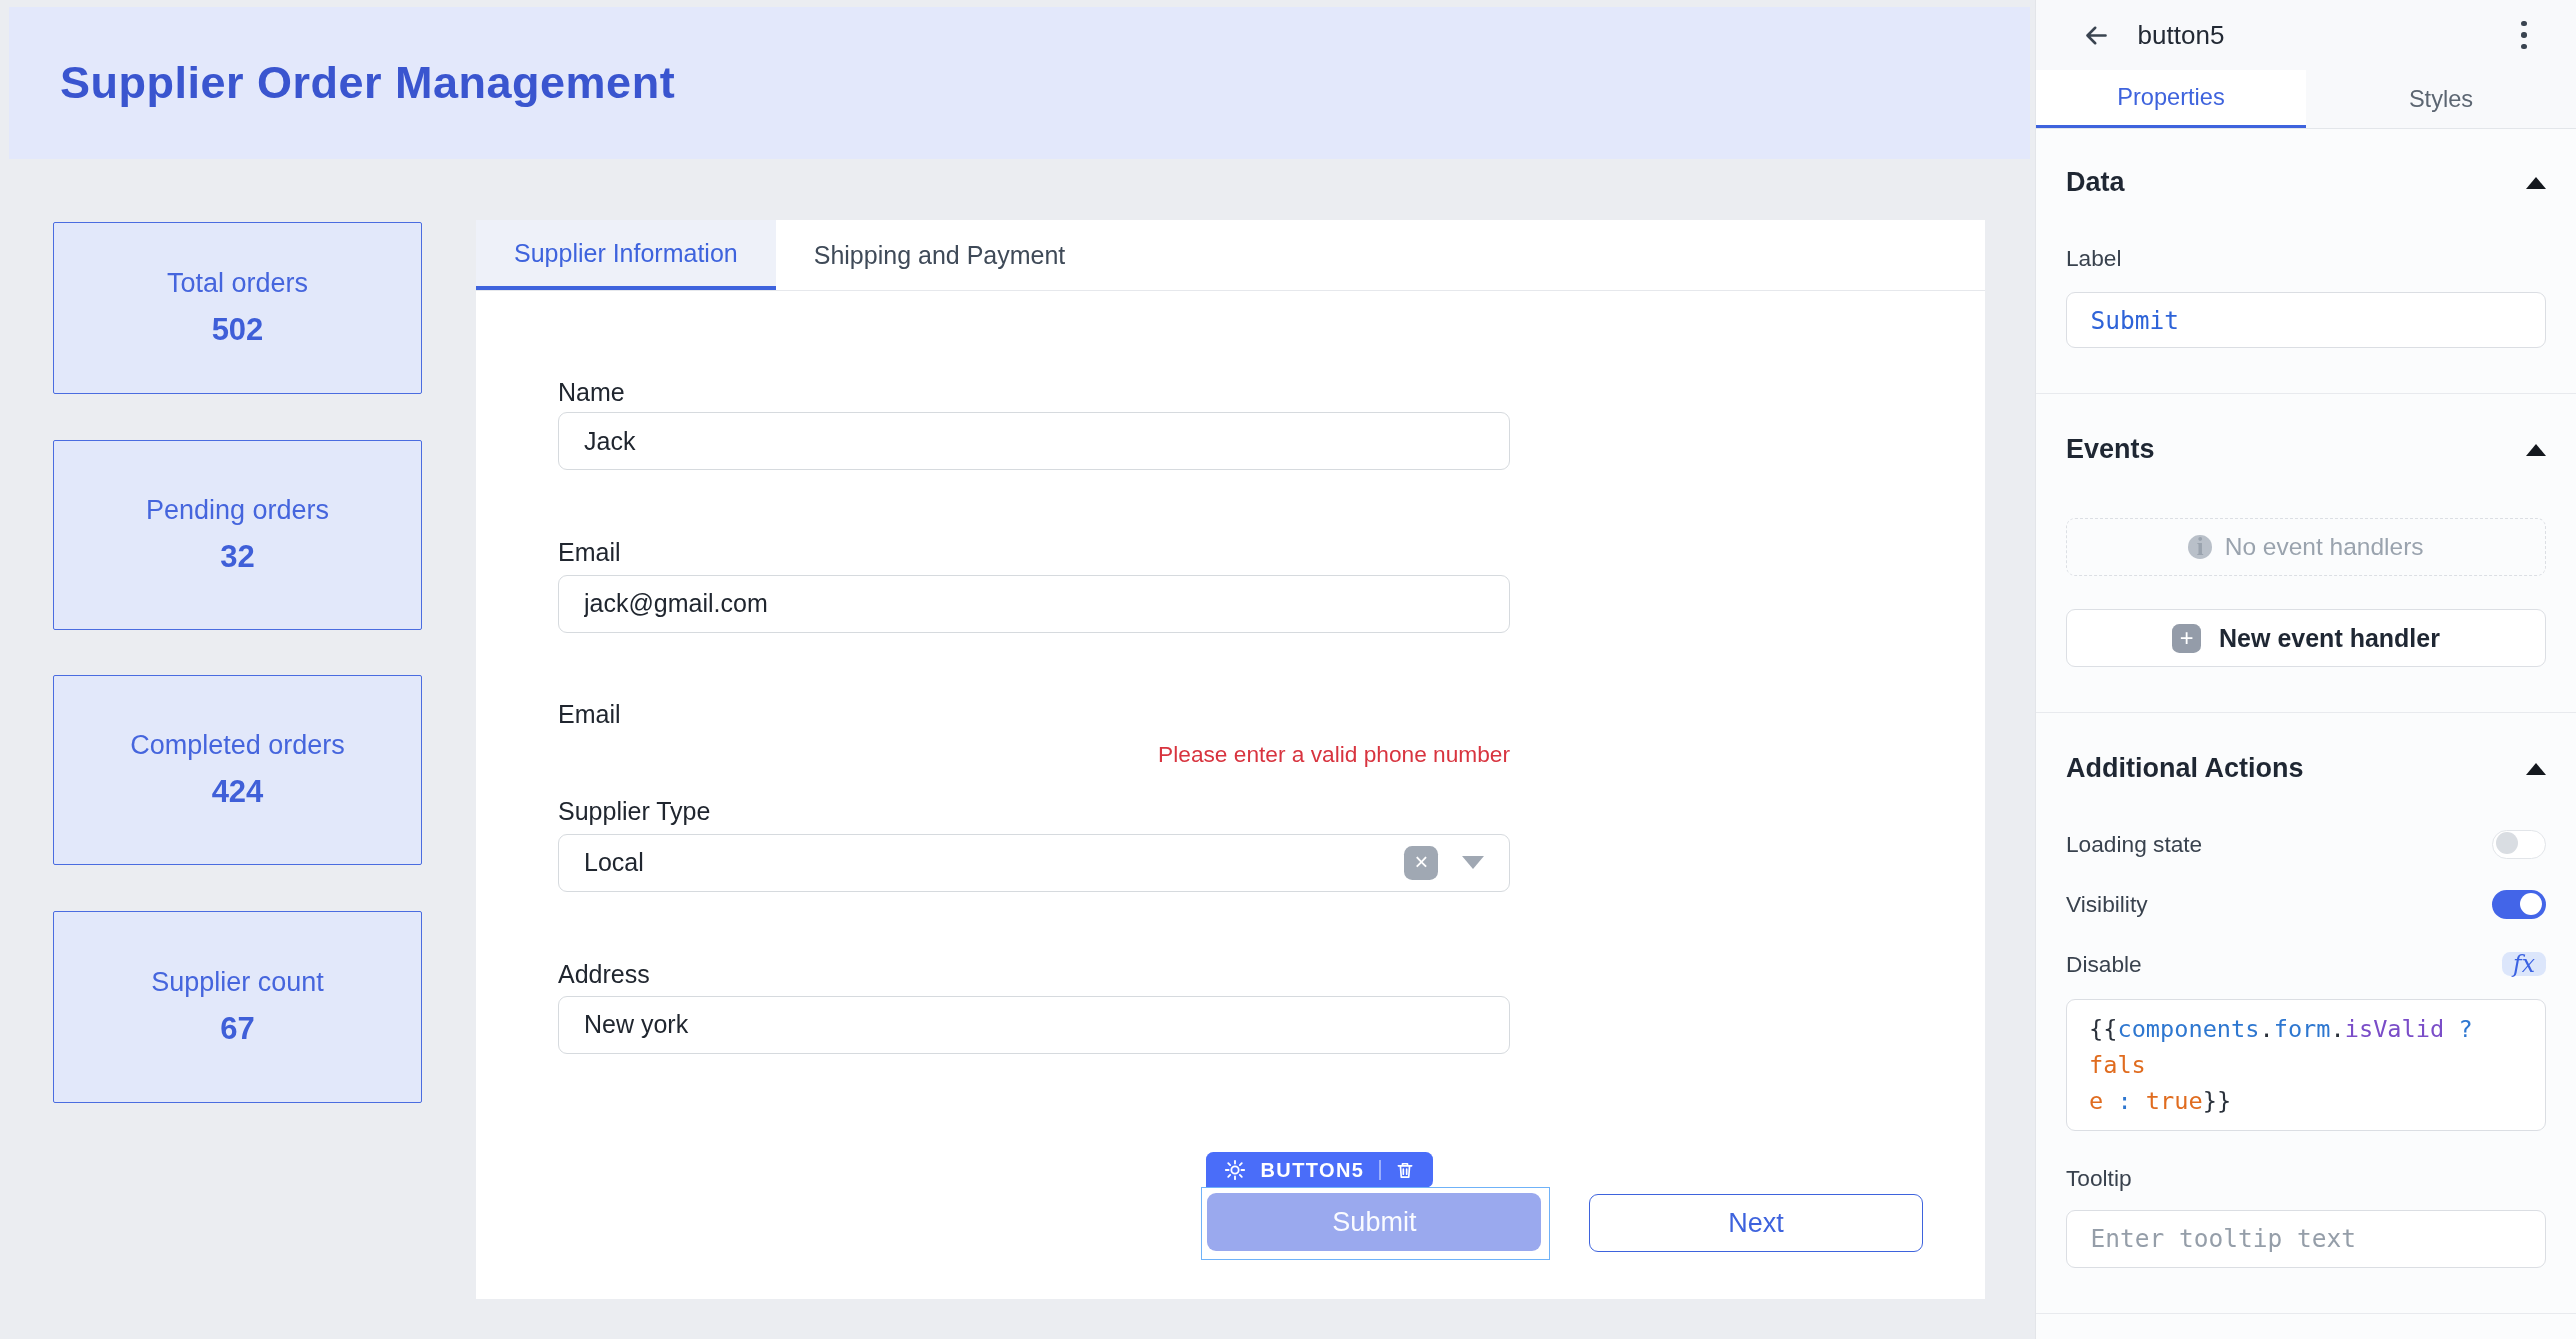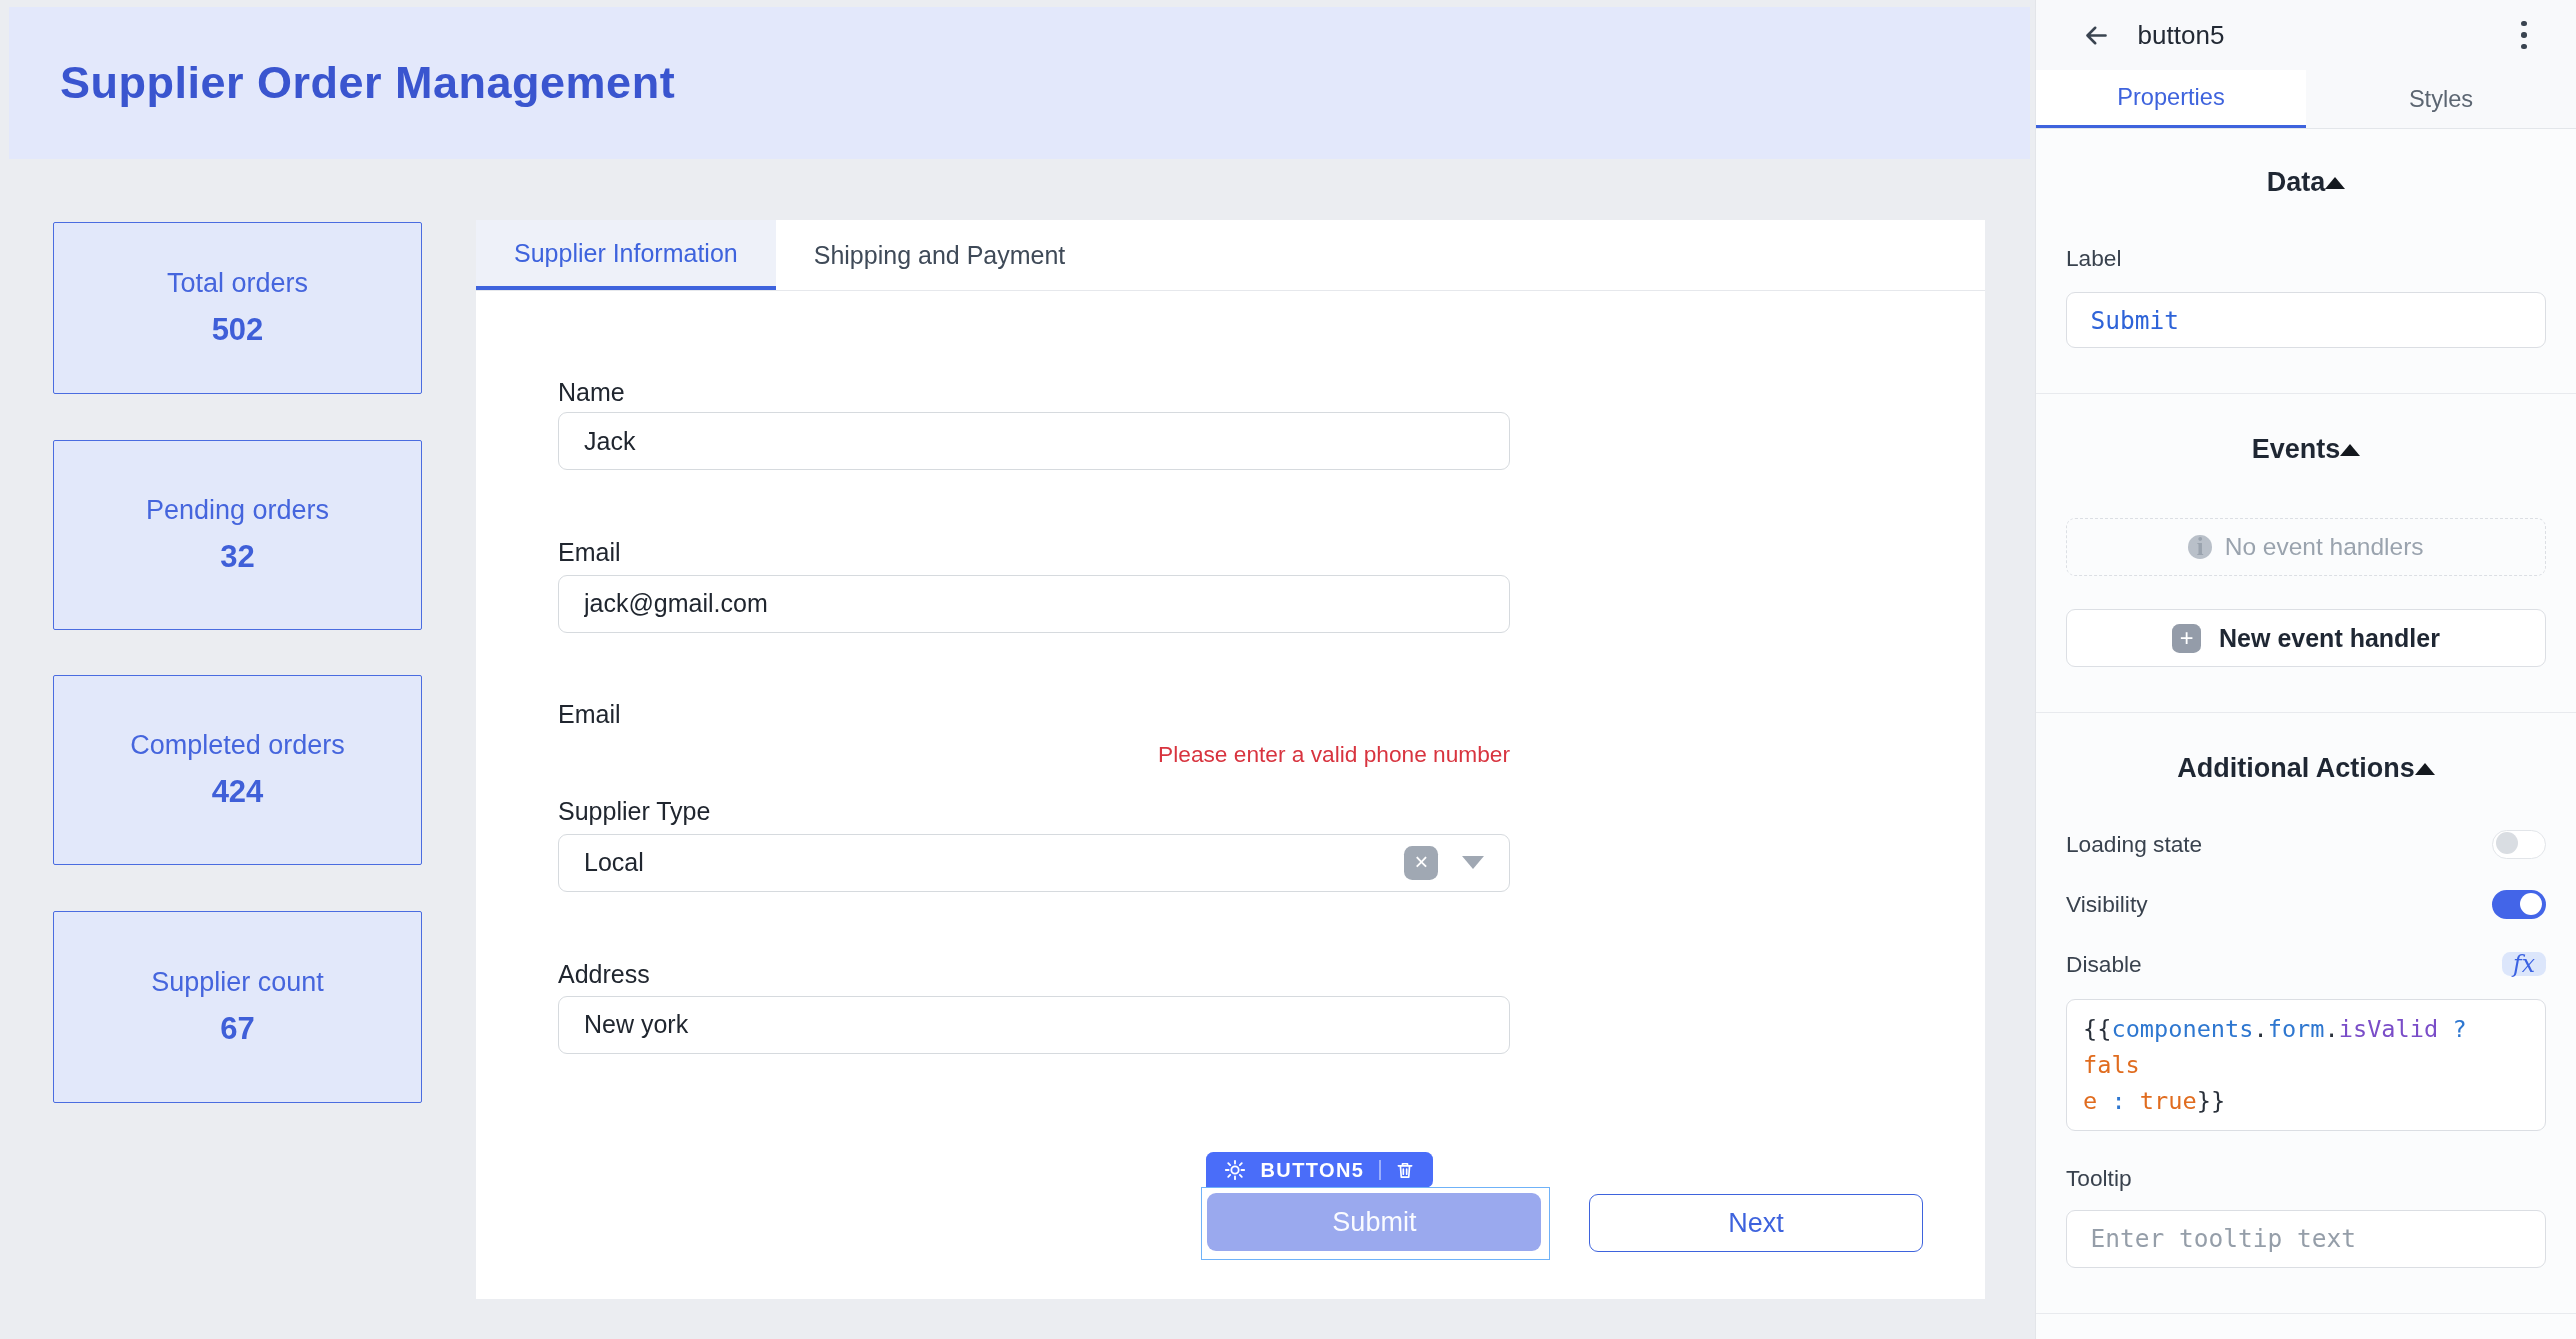--- a/index.html
+++ b/index.html
@@ -64,21 +64,21 @@
   .inspector { position:absolute; left:2035px; top:0; width:541px; height:1340px; background:#fbfcfd; border-left:0.9px solid #e3e5e9; overflow:hidden; }
   .insp-header { height:70px; background:#f8f9fb; display:flex; align-items:center; padding:0 42px; }
   .back-btn { width:36px; height:36px; display:flex; align-items:center; justify-content:center; cursor:pointer; }
   .insp-title { font-size:26px; color:#232a35; margin-left:23.6px; flex:1; }
   .kebab { display:flex; flex-direction:column; gap:6.3px; padding:7.3px; cursor:pointer; }
   .kebab i { width:5.4px; height:5.4px; border-radius:50%; background:#3a4450; }
   .insp-tabs { display:flex; height:59px; background:#f8f9fb; border-bottom:0.9px solid #e3e6ea; }
   .insp-tab { flex:1; display:flex; align-items:center; justify-content:center; font-size:23.6px; color:#5c6672; cursor:pointer; }
   .insp-tab.active { background:#fff; color:#3e63dd; border-bottom:3.6px solid #3e63dd; }
   .insp-body { padding:0 30px; }
-  .sec-head { display:flex; align-items:center; justify-content:center; }
+  .sec-head { display:flex; align-items:center; justify-content:space-between; }
   .sec-head .sec-title { font-size:27px; font-weight:bold; color:#1f2733; }
   .caret-up { width:0; height:0; border-left:10px solid transparent; border-right:10px solid transparent; border-bottom:12.7px solid #14181e; }
   .sec-divider { border-top:0.9px solid #e8eaee; margin:45px -30px 0 -30px; }
   .h-data { margin-top:38px; }
   .small-label { font-size:22.7px; color:#39424e; }
   .lbl-label { margin-top:47px; }
   .code-input { margin-top:20px; width:100%; height:56px; border:1.8px solid #dbdee3; border-radius:9px; background:#fff;
     padding:0 23.6px; font-family:"DejaVu Sans Mono", monospace; font-size:24.5px; color:#2e63d8; outline:none; }
   .h-events { margin-top:40px; }
   .empty-box { margin-top:53px; height:58px; border:1.8px dashed #dcdfe4; border-radius:9px; display:flex; align-items:center; justify-content:center; gap:12.7px; }
@@ -95,21 +95,21 @@
   .row-loading { margin-top:40px; }
   .row-visibility { margin-top:20px; }
   .row-disable { margin-top:20px; }
   .toggle { width:54px; height:29px; border-radius:14.5px; position:relative; cursor:pointer; }
   .toggle.off { background:#fff; border:1.8px solid #e2e5e9; }
   .toggle.off .knob { position:absolute; left:2.7px; top:1.8px; width:22px; height:22px; border-radius:50%; background:#d9dde2; }
   .toggle.on { background:#4365e8; }
   .toggle.on .knob { position:absolute; right:3.6px; top:3.6px; width:22px; height:22px; border-radius:50%; background:#fff; }
   .fx-badge { width:44px; height:24px; border-radius:8.2px; background:#dce6fb; color:#3b62e2; font-size:23.6px;
     font-family:"DejaVu Serif",serif; font-style:italic; display:flex; align-items:center; justify-content:center; cursor:pointer; }
-  .code-box { margin-top:14.5px; border:1.8px solid #dbdee3; border-radius:9px; background:#fff; padding:11px 16px;
+  .code-box { margin-top:14.5px; border:1.8px solid #dbdee3; border-radius:9px; background:#fff; padding:11px 22px;
     font-family:"DejaVu Sans Mono", monospace; font-size:23.6px; line-height:36px; }
   .tok-dark { color:#2a313b; } .tok-blue { color:#2e77d0; } .tok-purple { color:#7a4dc8; } .tok-orange { color:#e06c1f; }
   .lbl-tooltip { margin-top:34px; }
   .tooltip-input { margin-top:18px; width:100%; height:58px; border:1.8px solid #dbdee3; border-radius:9px; background:#fff;
     padding:0 23.6px; font-family:"DejaVu Sans Mono", monospace; font-size:24.5px; color:#20262f; outline:none; }
   .tooltip-input::placeholder { color:#959ea9; }
 
   svg.icon { display:block; }
 </style>
 </head>

